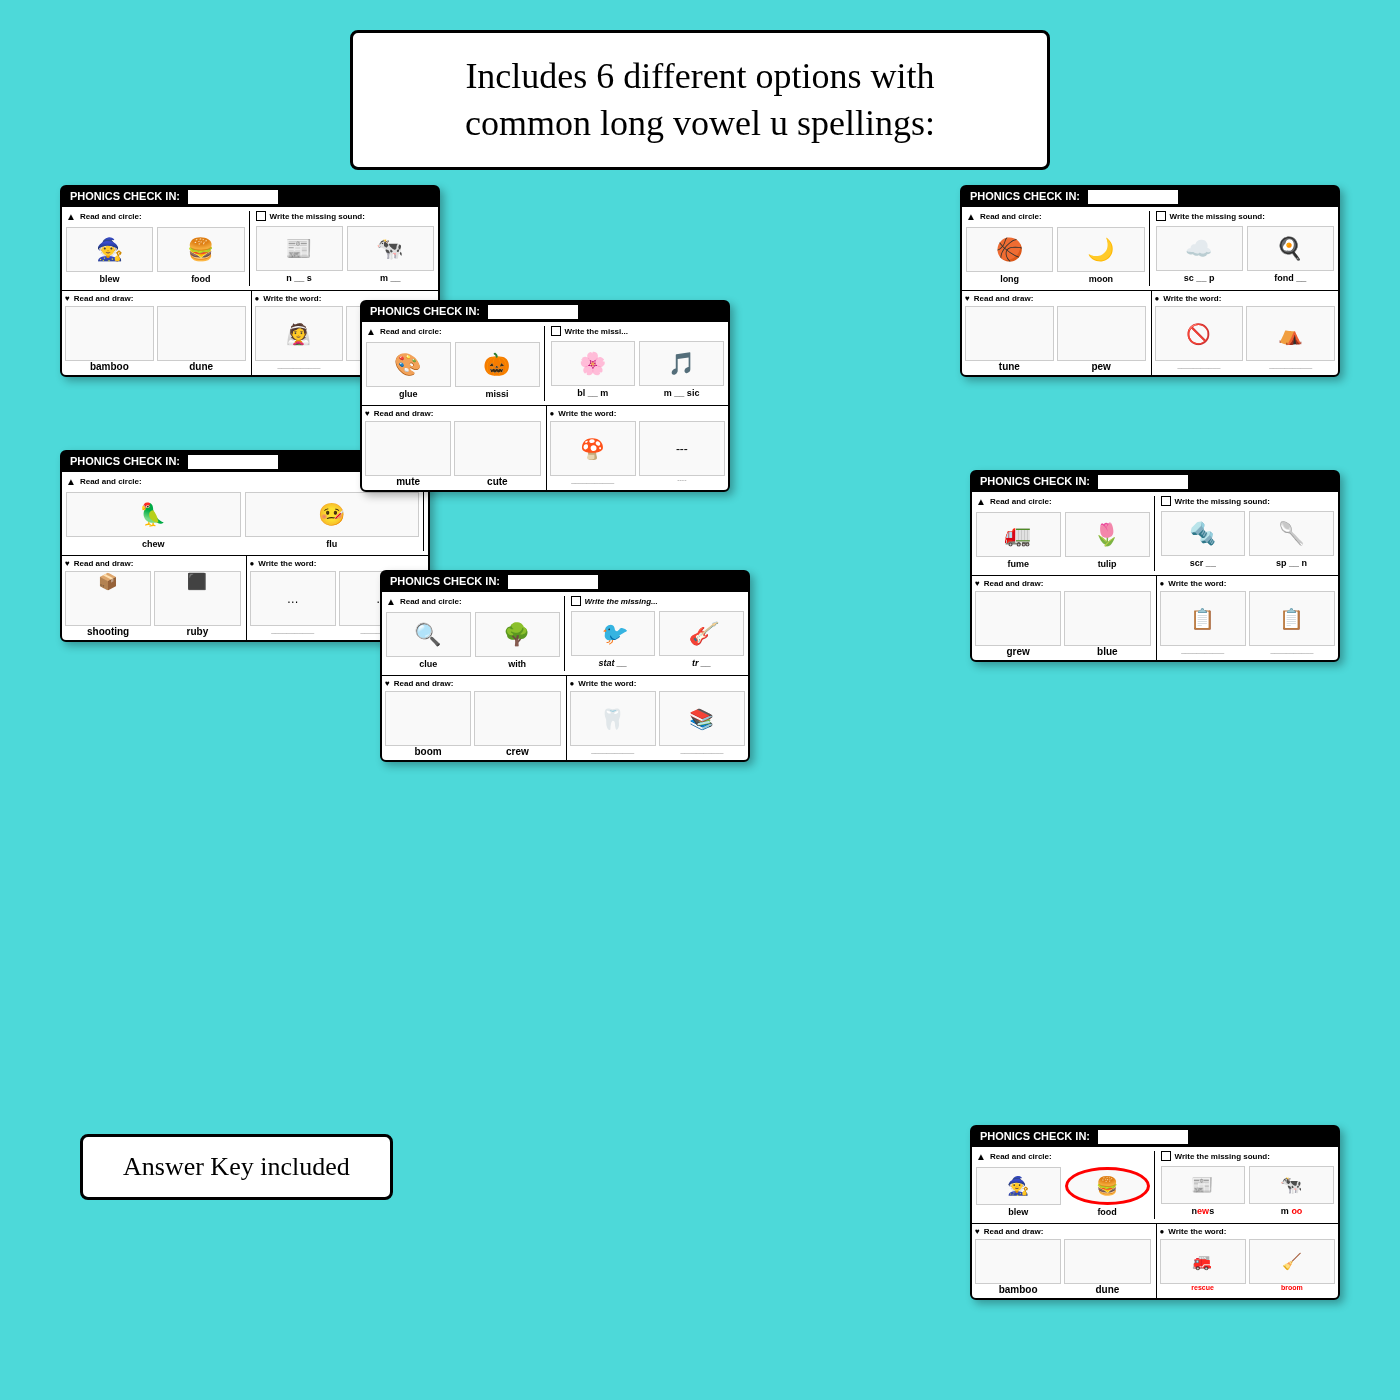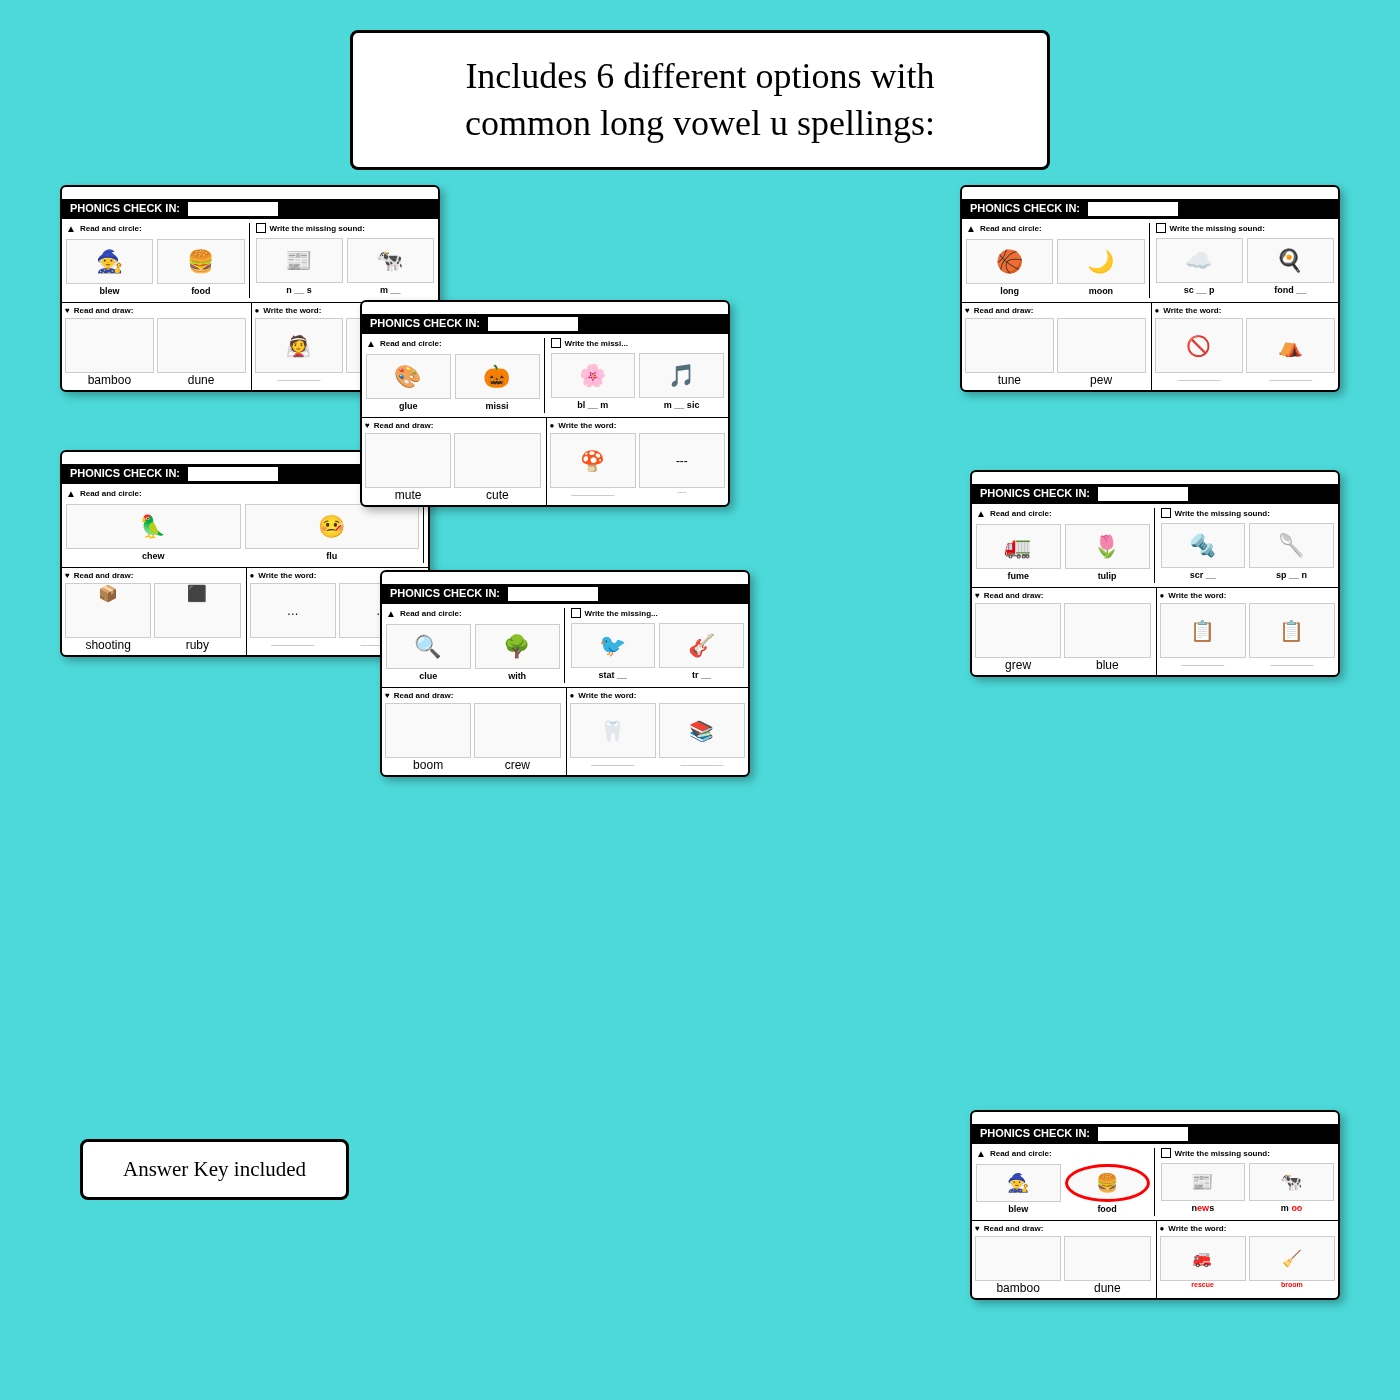--- a/index.html
+++ b/index.html
@@ -43,21 +43,20 @@
 
     .card-header {
       background: black;
       color: white;
       font-weight: bold;
       font-size: 11px;
       padding: 3px 8px;
       display: flex;
       align-items: flex-start;
       gap: 8px;
-      margin-top: 12px;
     }
     .card-header span {
       background: white;
       color: black;
       width: 80px;
       height: 14px;
       display: inline-block;
     }
 
     .card-section {
@@ -122,40 +121,40 @@
     }
     .draw-cell, .word-cell {
       flex: 1;
       text-align: center;
     }
     .draw-box {
       height: 55px;
       border: 1px solid #ccc;
       background: #f9f9f9;
     }
-    .draw-label { font-size: 12px; font-weight: normal; }
+    .draw-label { font-size: 10px; font-weight: bold; }
     .word-box {
       height: 55px;
       border: 1px solid #ccc;
       background: #f9f9f9;
       display: flex;
       align-items: center;
       justify-content: center;
       font-size: 20px;
     }
     .word-label-sm { font-size: 7px; color: #999; }
 
     
     .answer-key-box {
       position: absolute;
       background: white;
       border: 3px solid black;
       border-radius: 8px;
       padding: 15px 40px;
-      font-size: 21px;
+      font-size: 26px;
       font-family: Georgia, serif;
     }
 
     
     .card1 {
       top: 185px;
       left: 60px;
       width: 380px;
     }
     
@@ -601,21 +600,21 @@
           <div class="img-cell">
             <div class="img-placeholder">🔍</div>
             <div class="img-label">clue</div>
           </div>
           <div class="img-cell">
             <div class="img-placeholder">🌳</div>
             <div class="img-label">with</div>
           </div>
         </div>
       </div>
-      <div style="flex:1; padding-left:4px;">
+      <div style="flex:1; padding-left:4px;font-style:italic;">
         <div class="section-label">
             <span class="sq"></span> 
             <span style="font-size:8px;">Write the missing...</span>
           </div>
         <div class="images-row">
           <div class="img-cell">
             <div class="img-placeholder">🐦</div>
             <div class="img-label">stat __</div>
           </div>
           <div class="img-cell">

